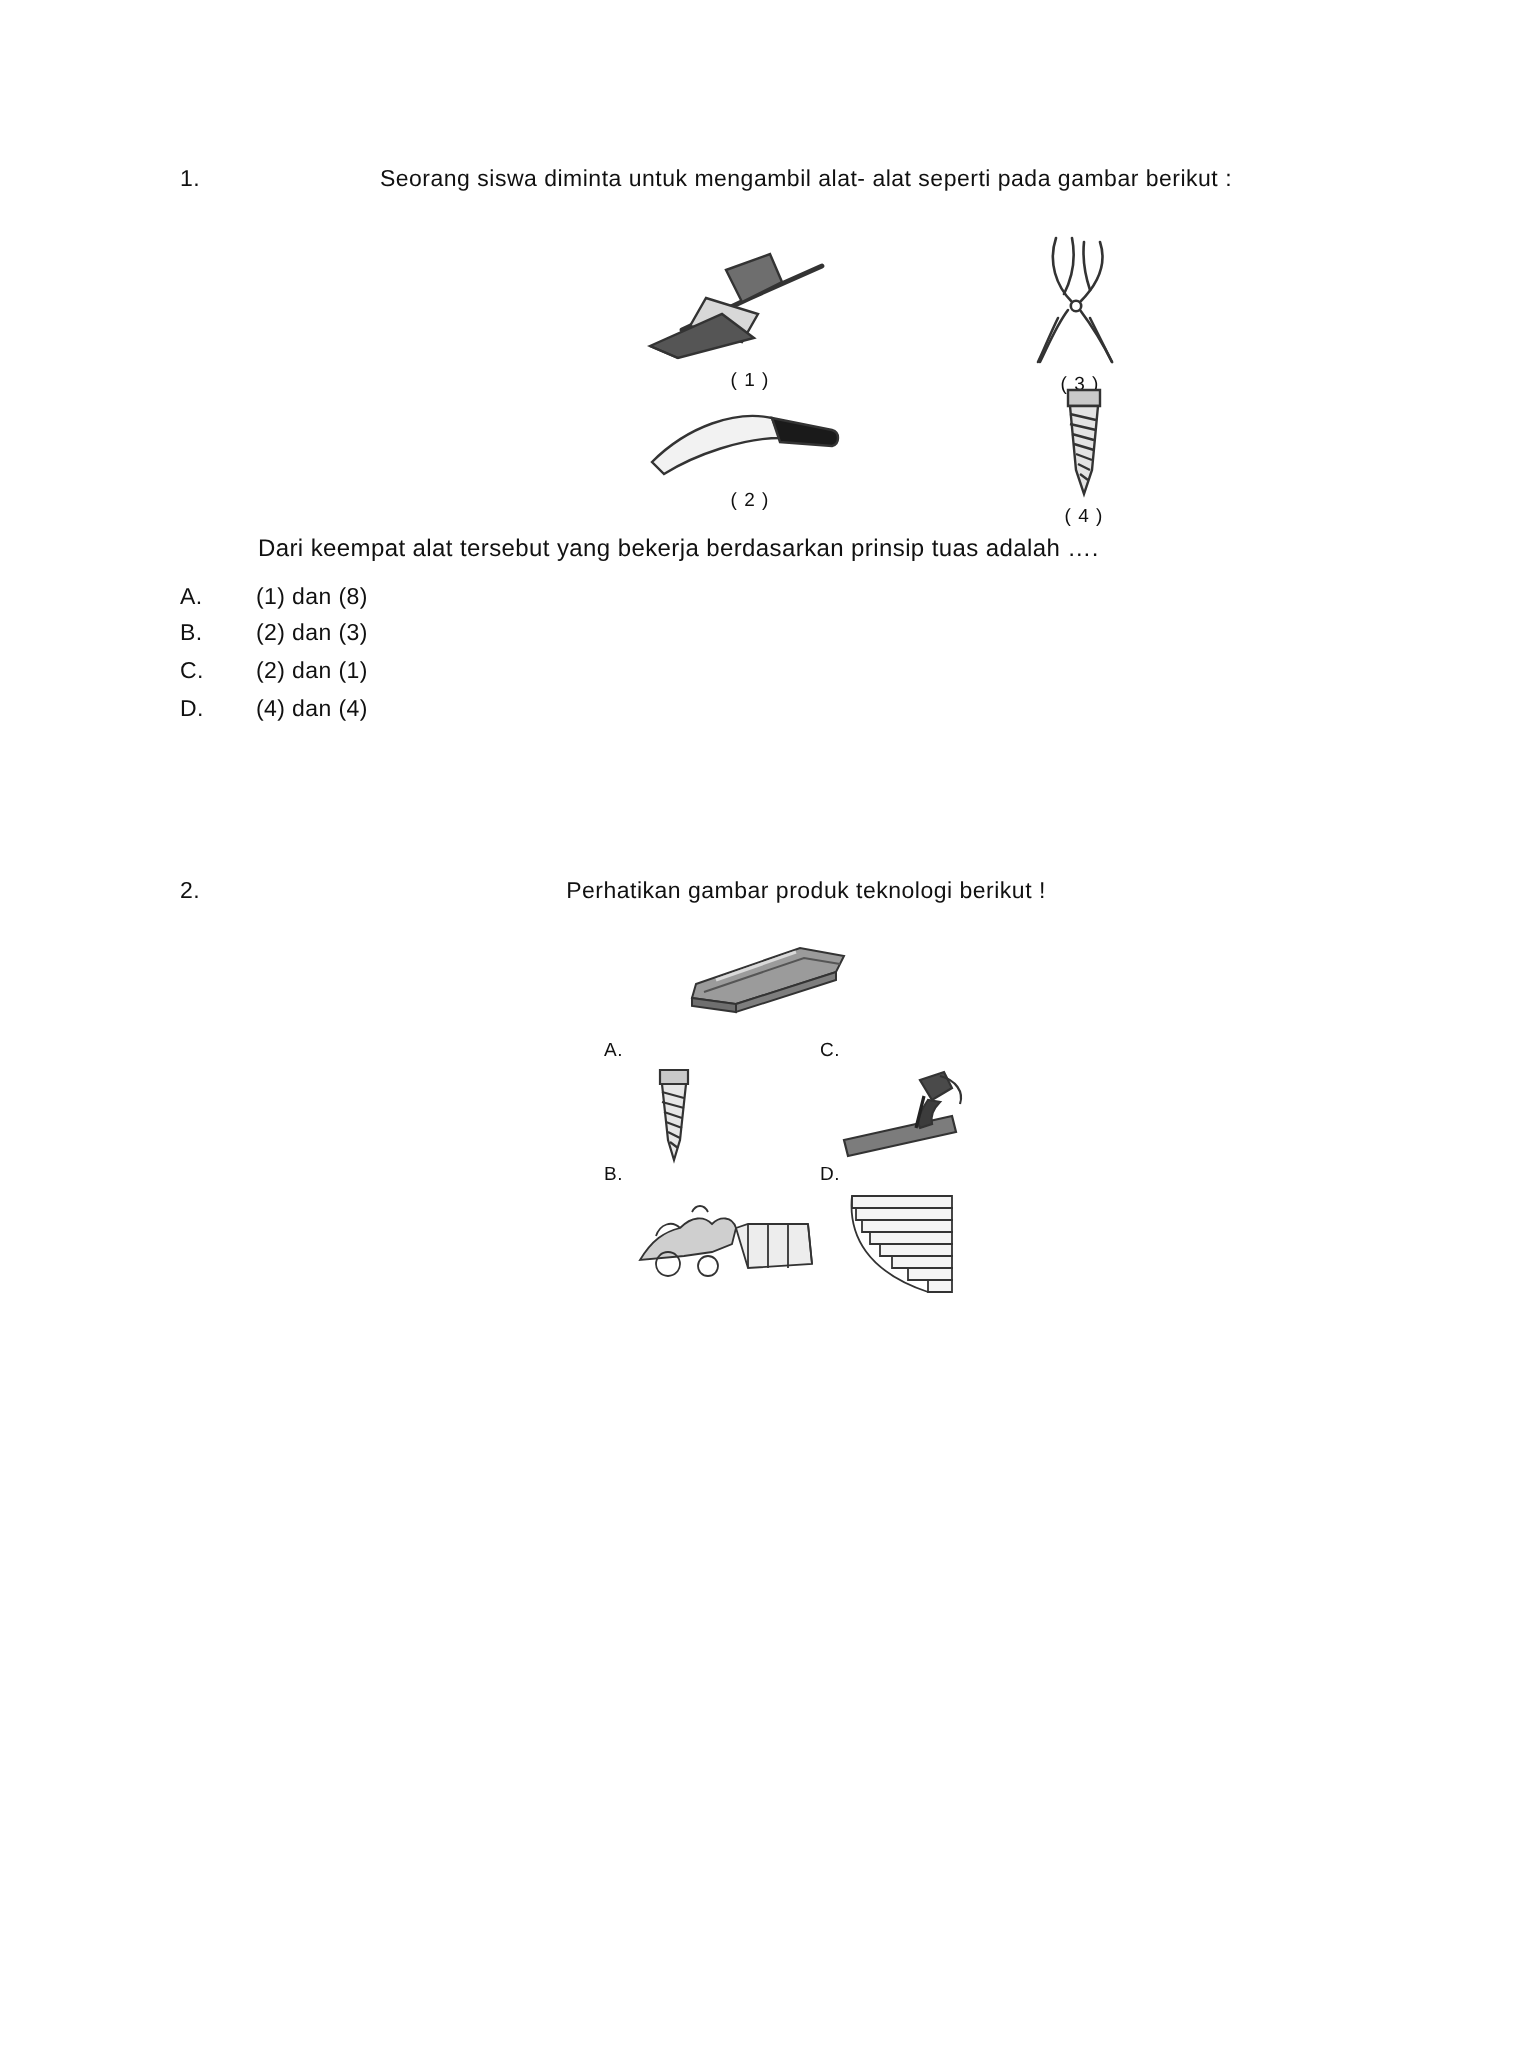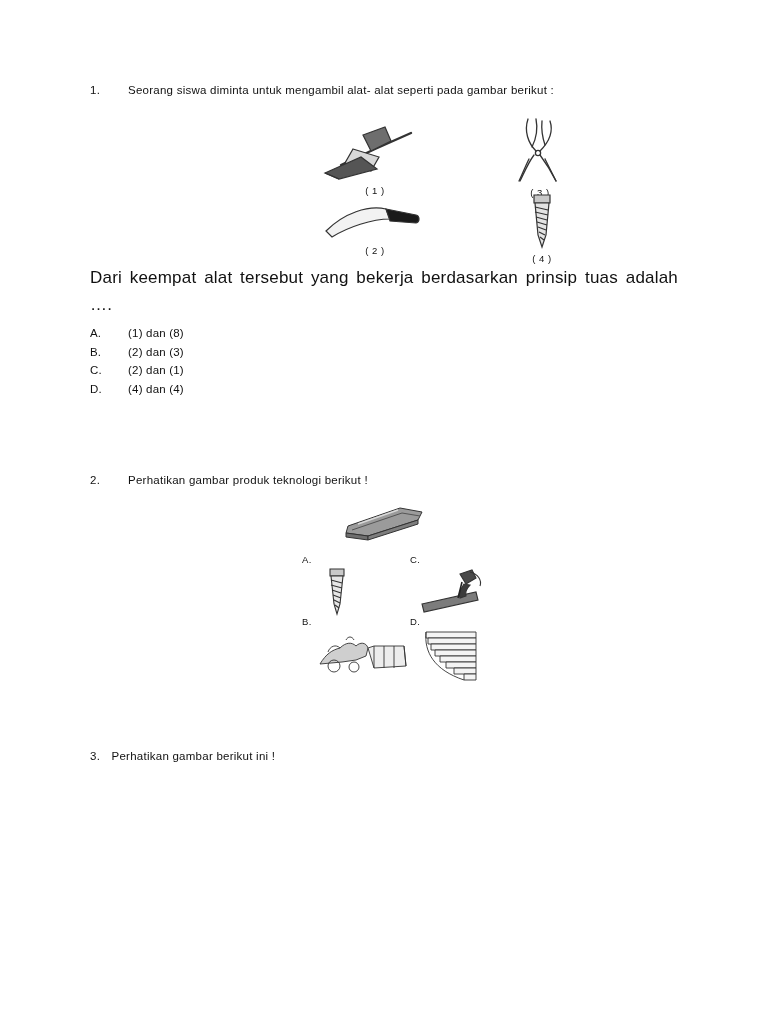--- a/index.html
+++ b/index.html
@@ -37,27 +37,29 @@
     color: #111;
     display: flex;
   }
   .qnum {
     width: 38px;
     flex: 0 0 38px;
     font-size: 11.5px;
   }
   .qtext {
     flex: 1;
+    text-align: center;
   }
   .para {
-    font-size: 17px;
+    font-size: 12px;
     letter-spacing: 0.2px;
     line-height: 1.55;
     text-align: justify;
     color: #111;
+    margin-left: 39px;
   }
   .opt {
     display: flex;
     font-size: 11.5px;
     line-height: 1.62;
     letter-spacing: 0.2px;
   }
   .opt-letter {
     width: 38px;
     flex: 0 0 38px;
@@ -279,19 +281,15 @@
             <path d="M44 48 L56 48 L56 54 L44 54 Z"></path>
             <path d="M6 6 C4 26, 14 44, 44 54" fill="none"></path>
           </g>
         </svg>
       </div>
 
     </div>
 
     <div class="spacer-2"></div>
 
-    <div class="q3line">
-      <span>3.</span>
-      <span style="margin-left:8px;">Perhatikan gambar berikut ini !</span>
-    </div>
 
   </div>
 </div>
 
 </body></html>

